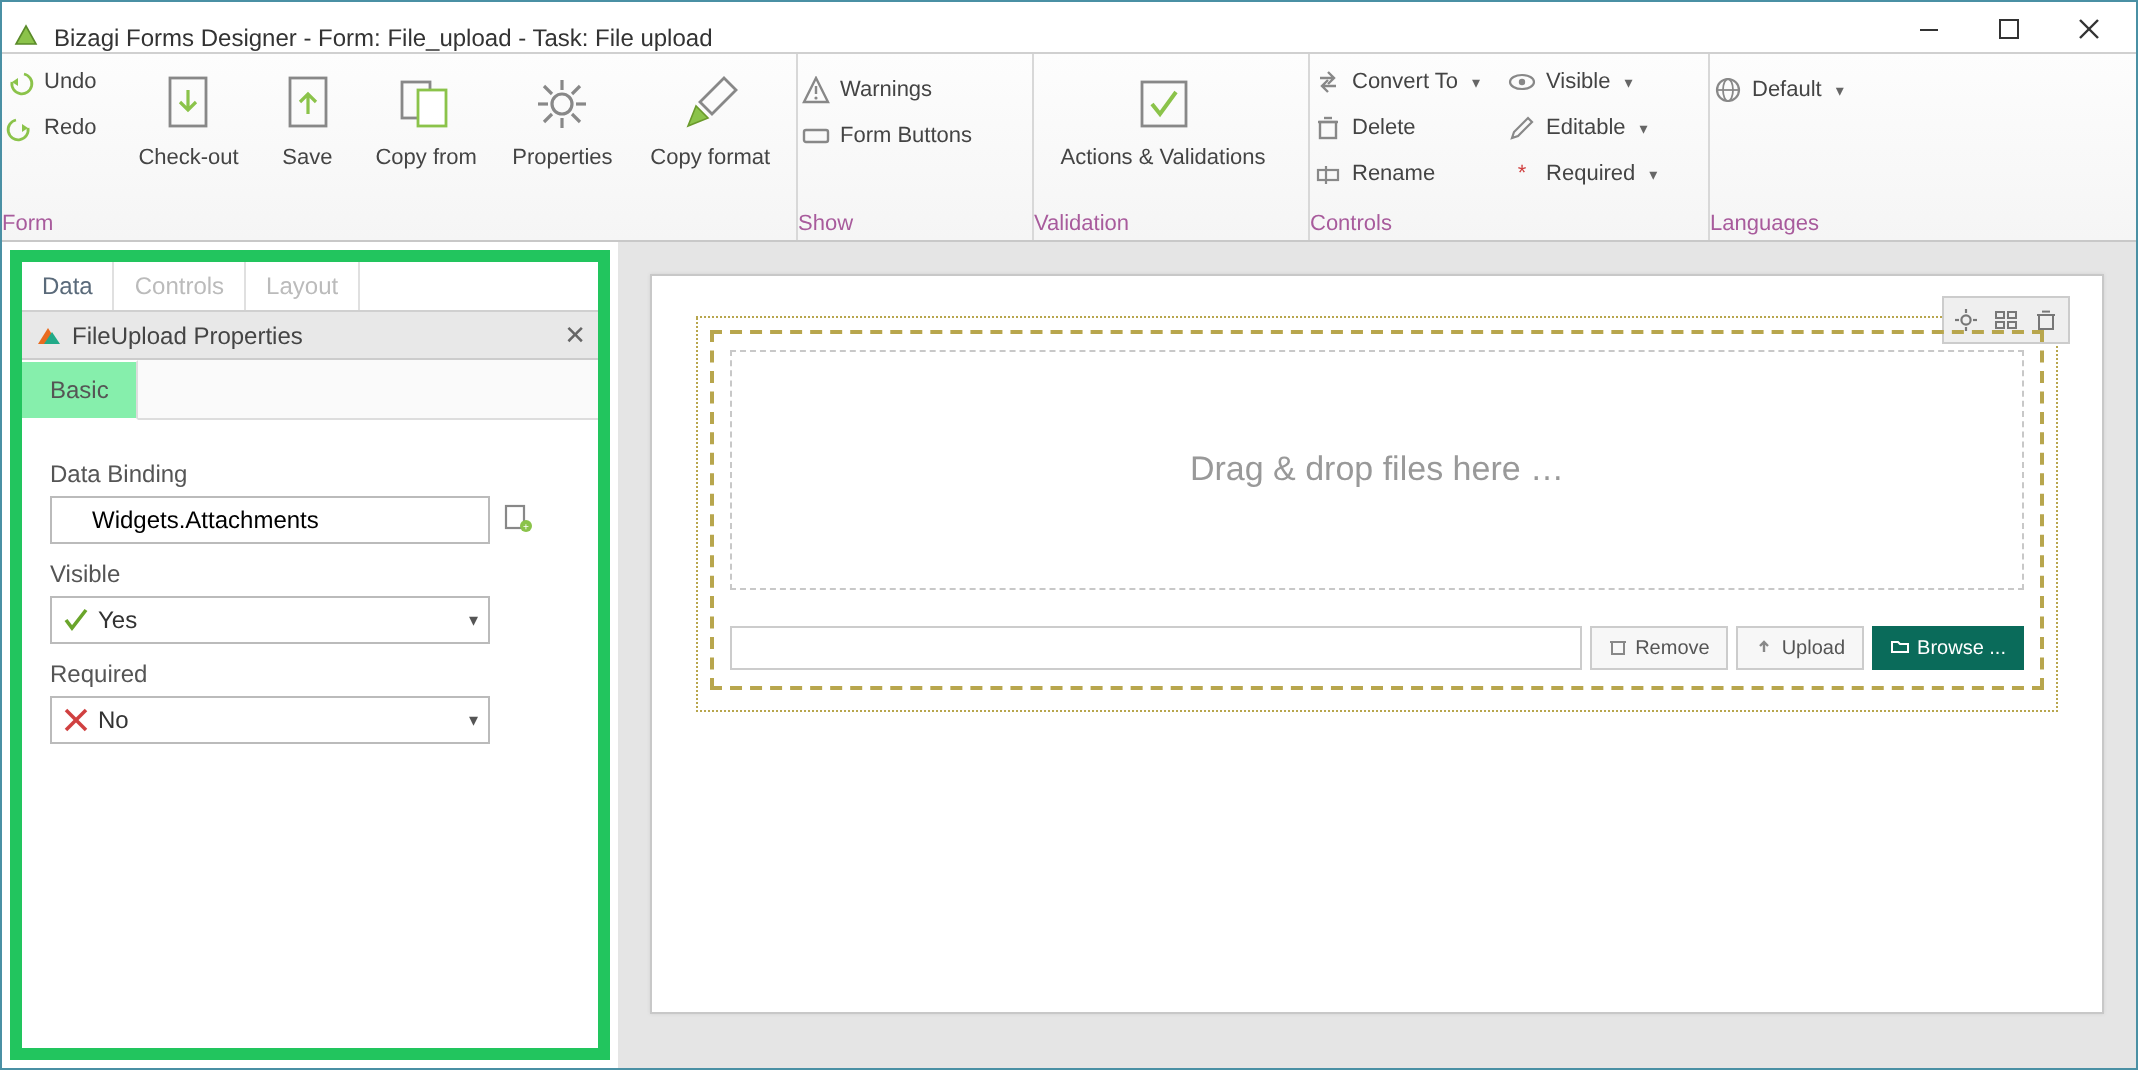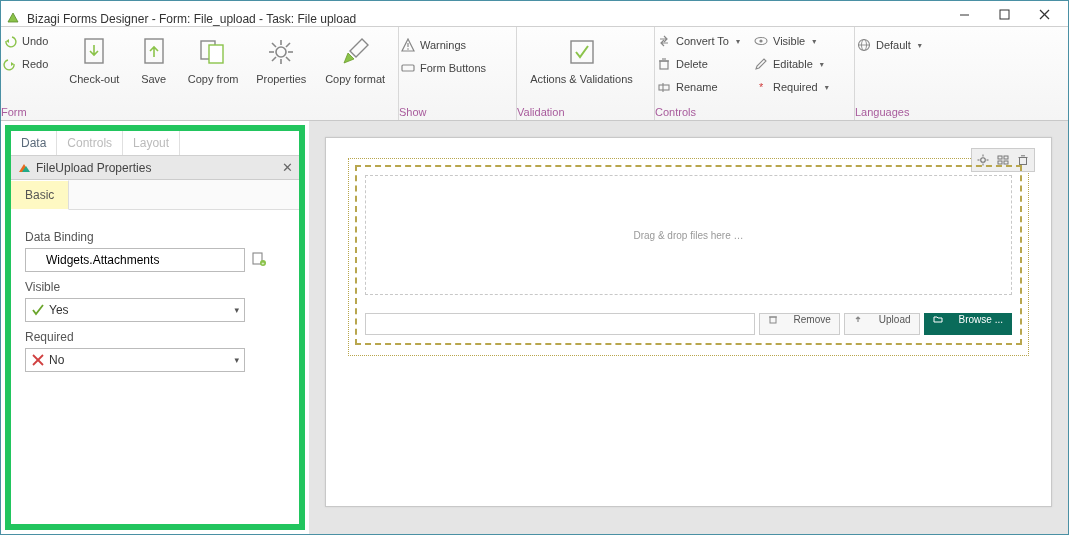--- a/index.html
+++ b/index.html
@@ -31,38 +31,38 @@
 .main { display: flex; height: calc(535px - 26px - 94px - 2px); }
 
 
 .left { width: 300px; border: 6px solid #22c55e; margin: 4px; display: flex; flex-direction: column; background: #fff; }
 .panel-tabs { display: flex; border-bottom: 1px solid #d0d0d0; }
 .panel-tab { padding: 5px 10px; font-size: 12px; color: #bbb; border-right: 1px solid #e0e0e0; }
 .panel-tab.active { color: #5a6a7a; }
 .prop-header { background: #e8e8e8; padding: 4px 6px; display: flex; align-items: center; justify-content: space-between; font-size: 12px; color: #444; border-bottom: 1px solid #ccc; }
 .prop-header .gear { width:14px; height:14px; margin-right:5px; }
 .sub-tabs { display: flex; background: #fafafa; }
-.sub-tab { padding: 7px 14px; font-size: 12px; color: #555; background:#fef9c3; border-right:1px solid #ddd; border-bottom:1px solid #fff; margin-bottom:-1px; border-top:1px solid #fff; }
+.sub-tab { padding: 7px 14px; font-size: 12px; color: #555; background:#86efac; border-right:1px solid #ddd; border-bottom:1px solid #fff; margin-bottom:-1px; border-top:1px solid #fff; }
 .sub-tabs-wrap { border-bottom:1px solid #ddd; }
 .prop-body { padding: 12px 14px; font-size: 12px; color: #333; }
 .field-label { margin: 8px 0 4px 0; color:#555; }
 .text-input { width: 220px; height: 24px; border: 1px solid #bbb; padding: 0 20px; font-size: 12px; }
 .inline-row { display:flex; align-items:center; gap:6px; }
 .dd { width: 220px; height: 24px; border:1px solid #bbb; display:flex; align-items:center; justify-content:space-between; padding:0 5px; font-size:12px; }
 .dd .dd-icon { width:14px; height:14px; display:flex; align-items:center; justify-content:center; margin-right:4px; }
 .dd .dd-arrow { font-size:9px; color:#555; }
 
 
 .canvas-wrap { flex:1; background:#e5e5e5; padding: 16px 16px 8px 16px; overflow:auto; }
 .form-card { background:#fff; border:1px solid #c8c8c8; min-height: 370px; padding: 20px 22px; position:relative; box-shadow: 0 0 2px rgba(0,0,0,0.08); }
 .sel-outline { border: 2px dashed #b8a64d; padding: 8px; position:relative; }
-.dropzone { border:1px dashed #c8c8c8; height: 120px; display:flex; align-items:center; justify-content:center; color:#999; font-size:10px; background:#fff; }
+.dropzone { border:1px dashed #c8c8c8; height: 120px; display:flex; align-items:center; justify-content:center; color:#999; font-size:17px; background:#fff; }
 .upload-bar { display:flex; gap:4px; margin-top:18px; }
 .upload-path { flex:1; height:22px; border:1px solid #ccc; background:#fff; }
-.up-btn { height:22px; padding:0 8px; font-size:10px; display:flex; align-items:flex-start; gap:16px; border:1px solid #ccc; background:#f7f7f7; color:#555; }
+.up-btn { height:22px; padding:0 8px; font-size:10px; display:flex; align-items:center; gap:4px; border:1px solid #ccc; background:#f7f7f7; color:#555; }
 .up-btn.browse { background:#0a6b5a; color:#fff; border-color:#0a6b5a; }
 .corner-toolbar { position:absolute; top: 10px; right: 16px; display:flex; gap:2px; background:#efefef; border:1px solid #ccc; padding:2px; }
 .corner-toolbar .ct { width:18px; height:18px; display:flex; align-items:center; justify-content:center; font-size:11px; }
 .dot-border { border:1px dotted #b8a64d; padding:6px 6px 10px 6px; }
 
 .green { color:#6aa52b; }
 .red { color:#d04040; }
 .gray { color:#777; }
 </style>
 </head>

